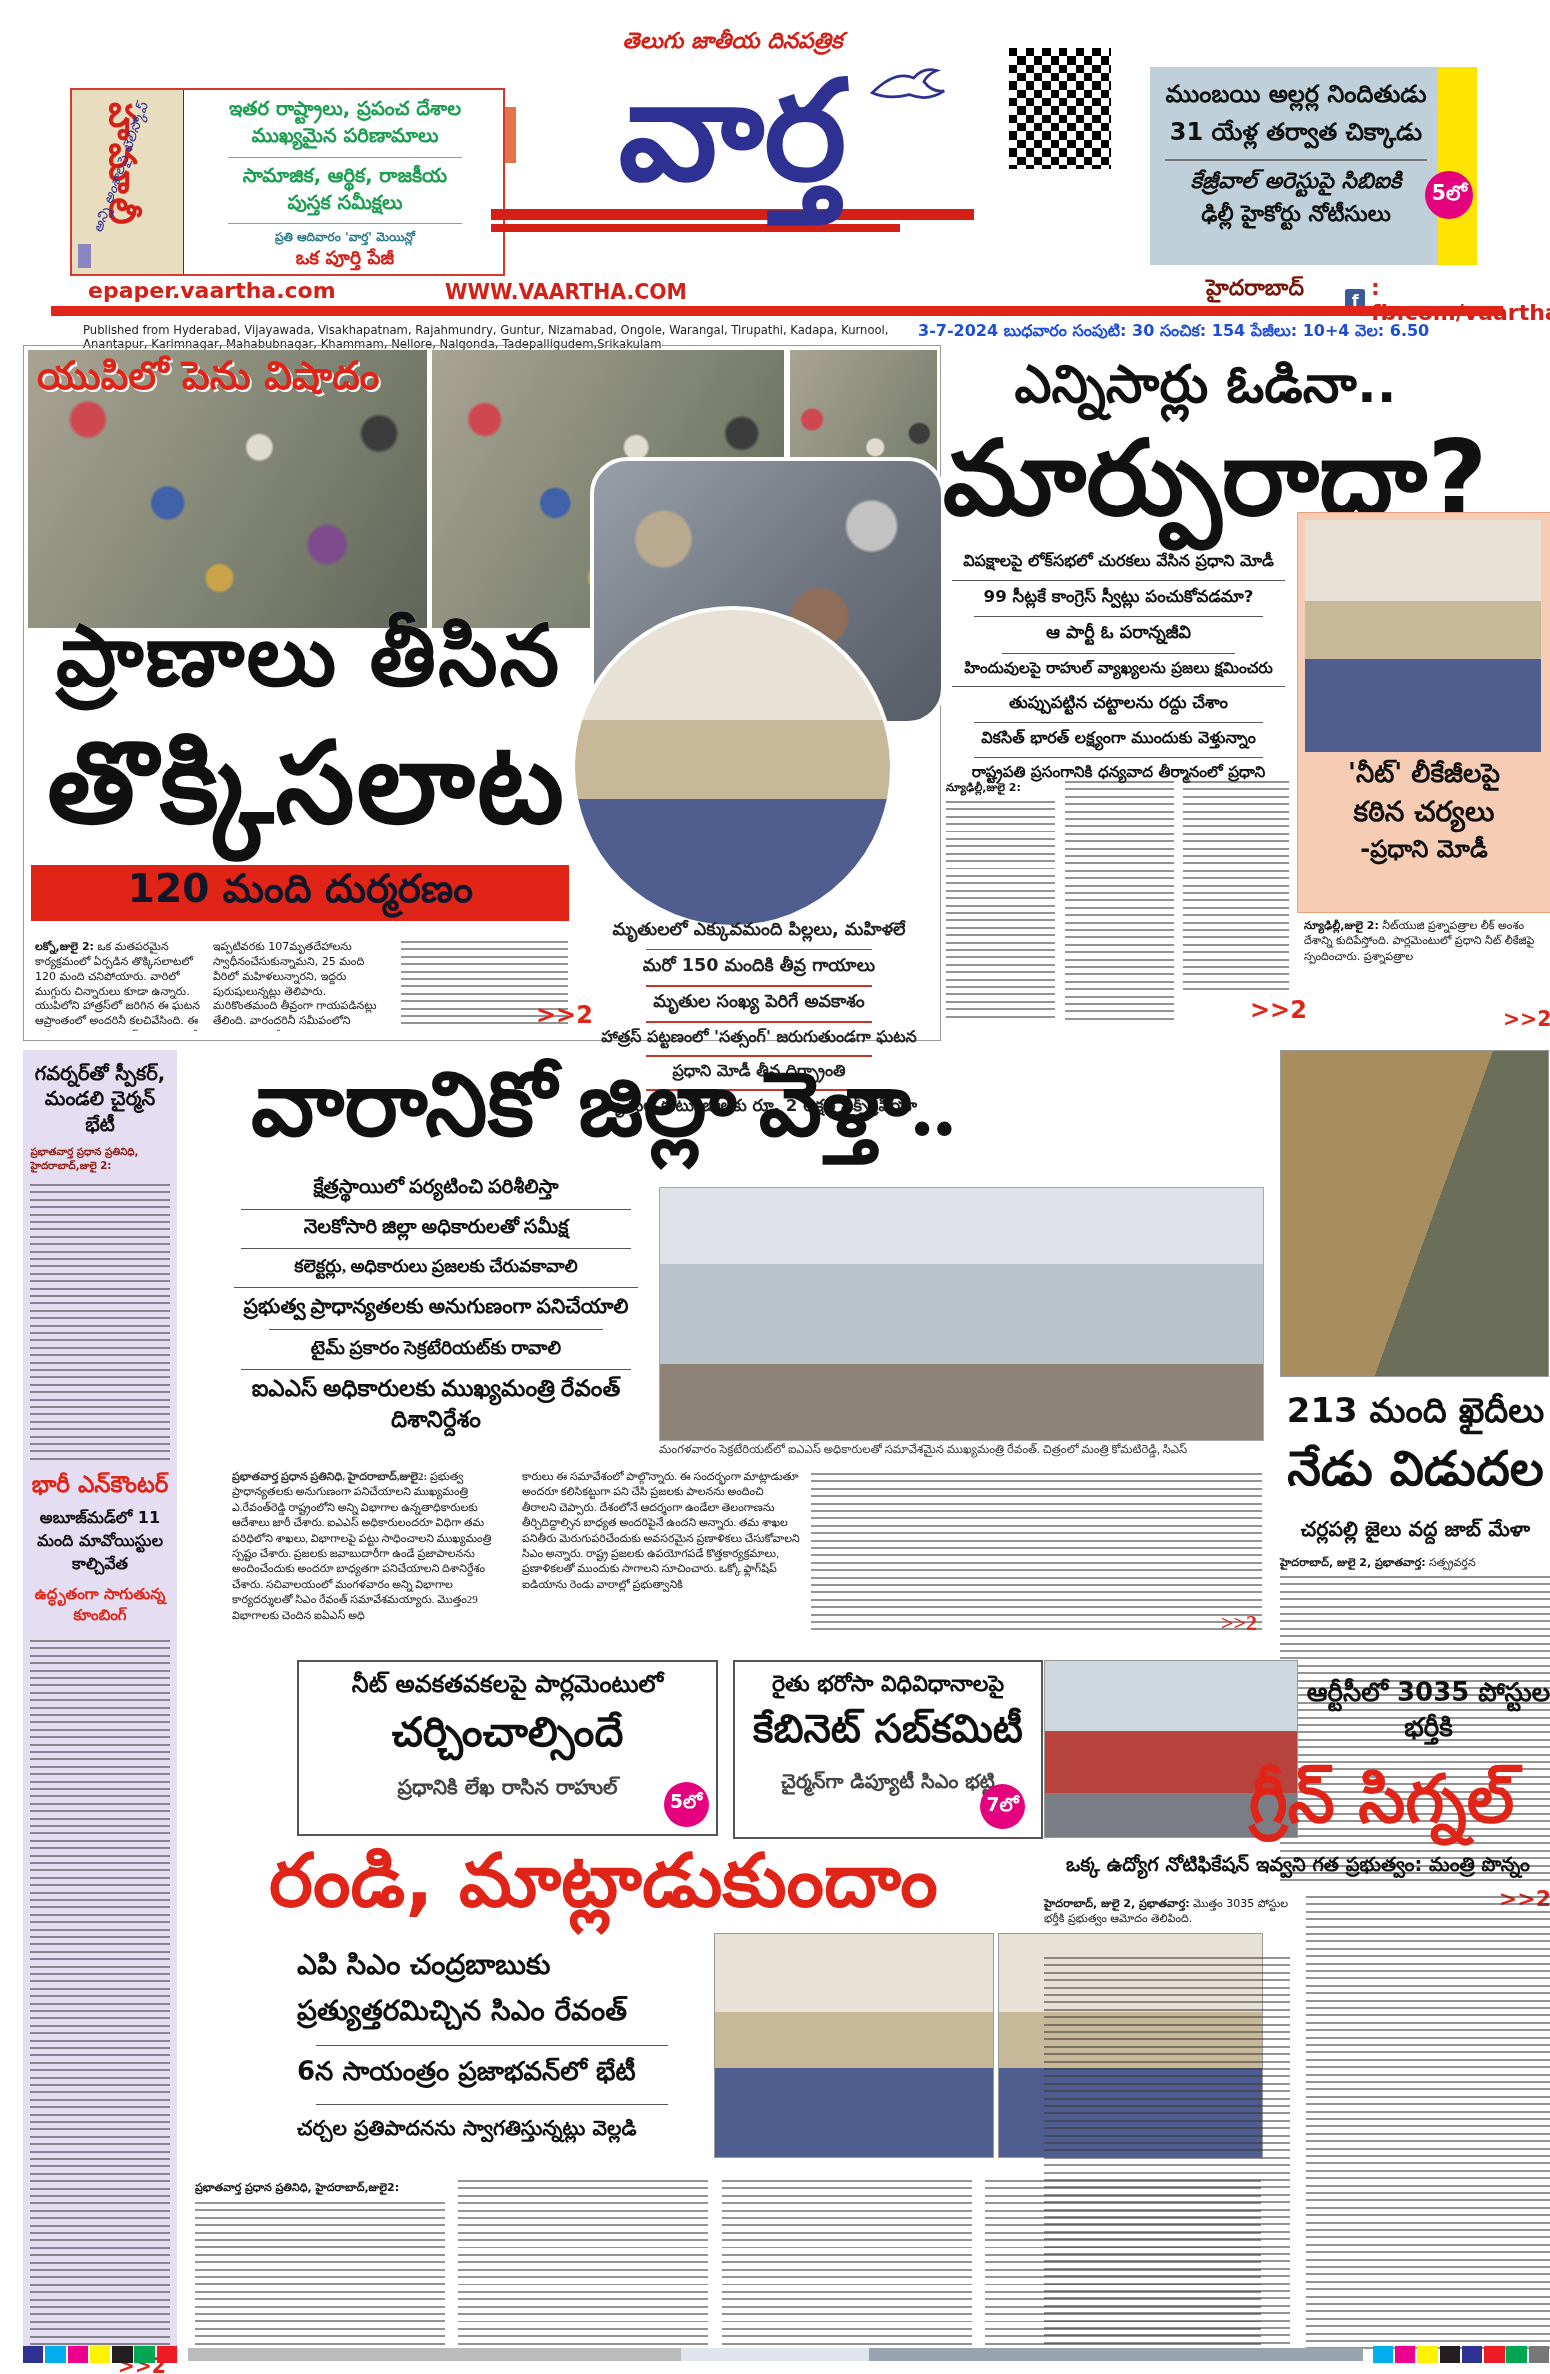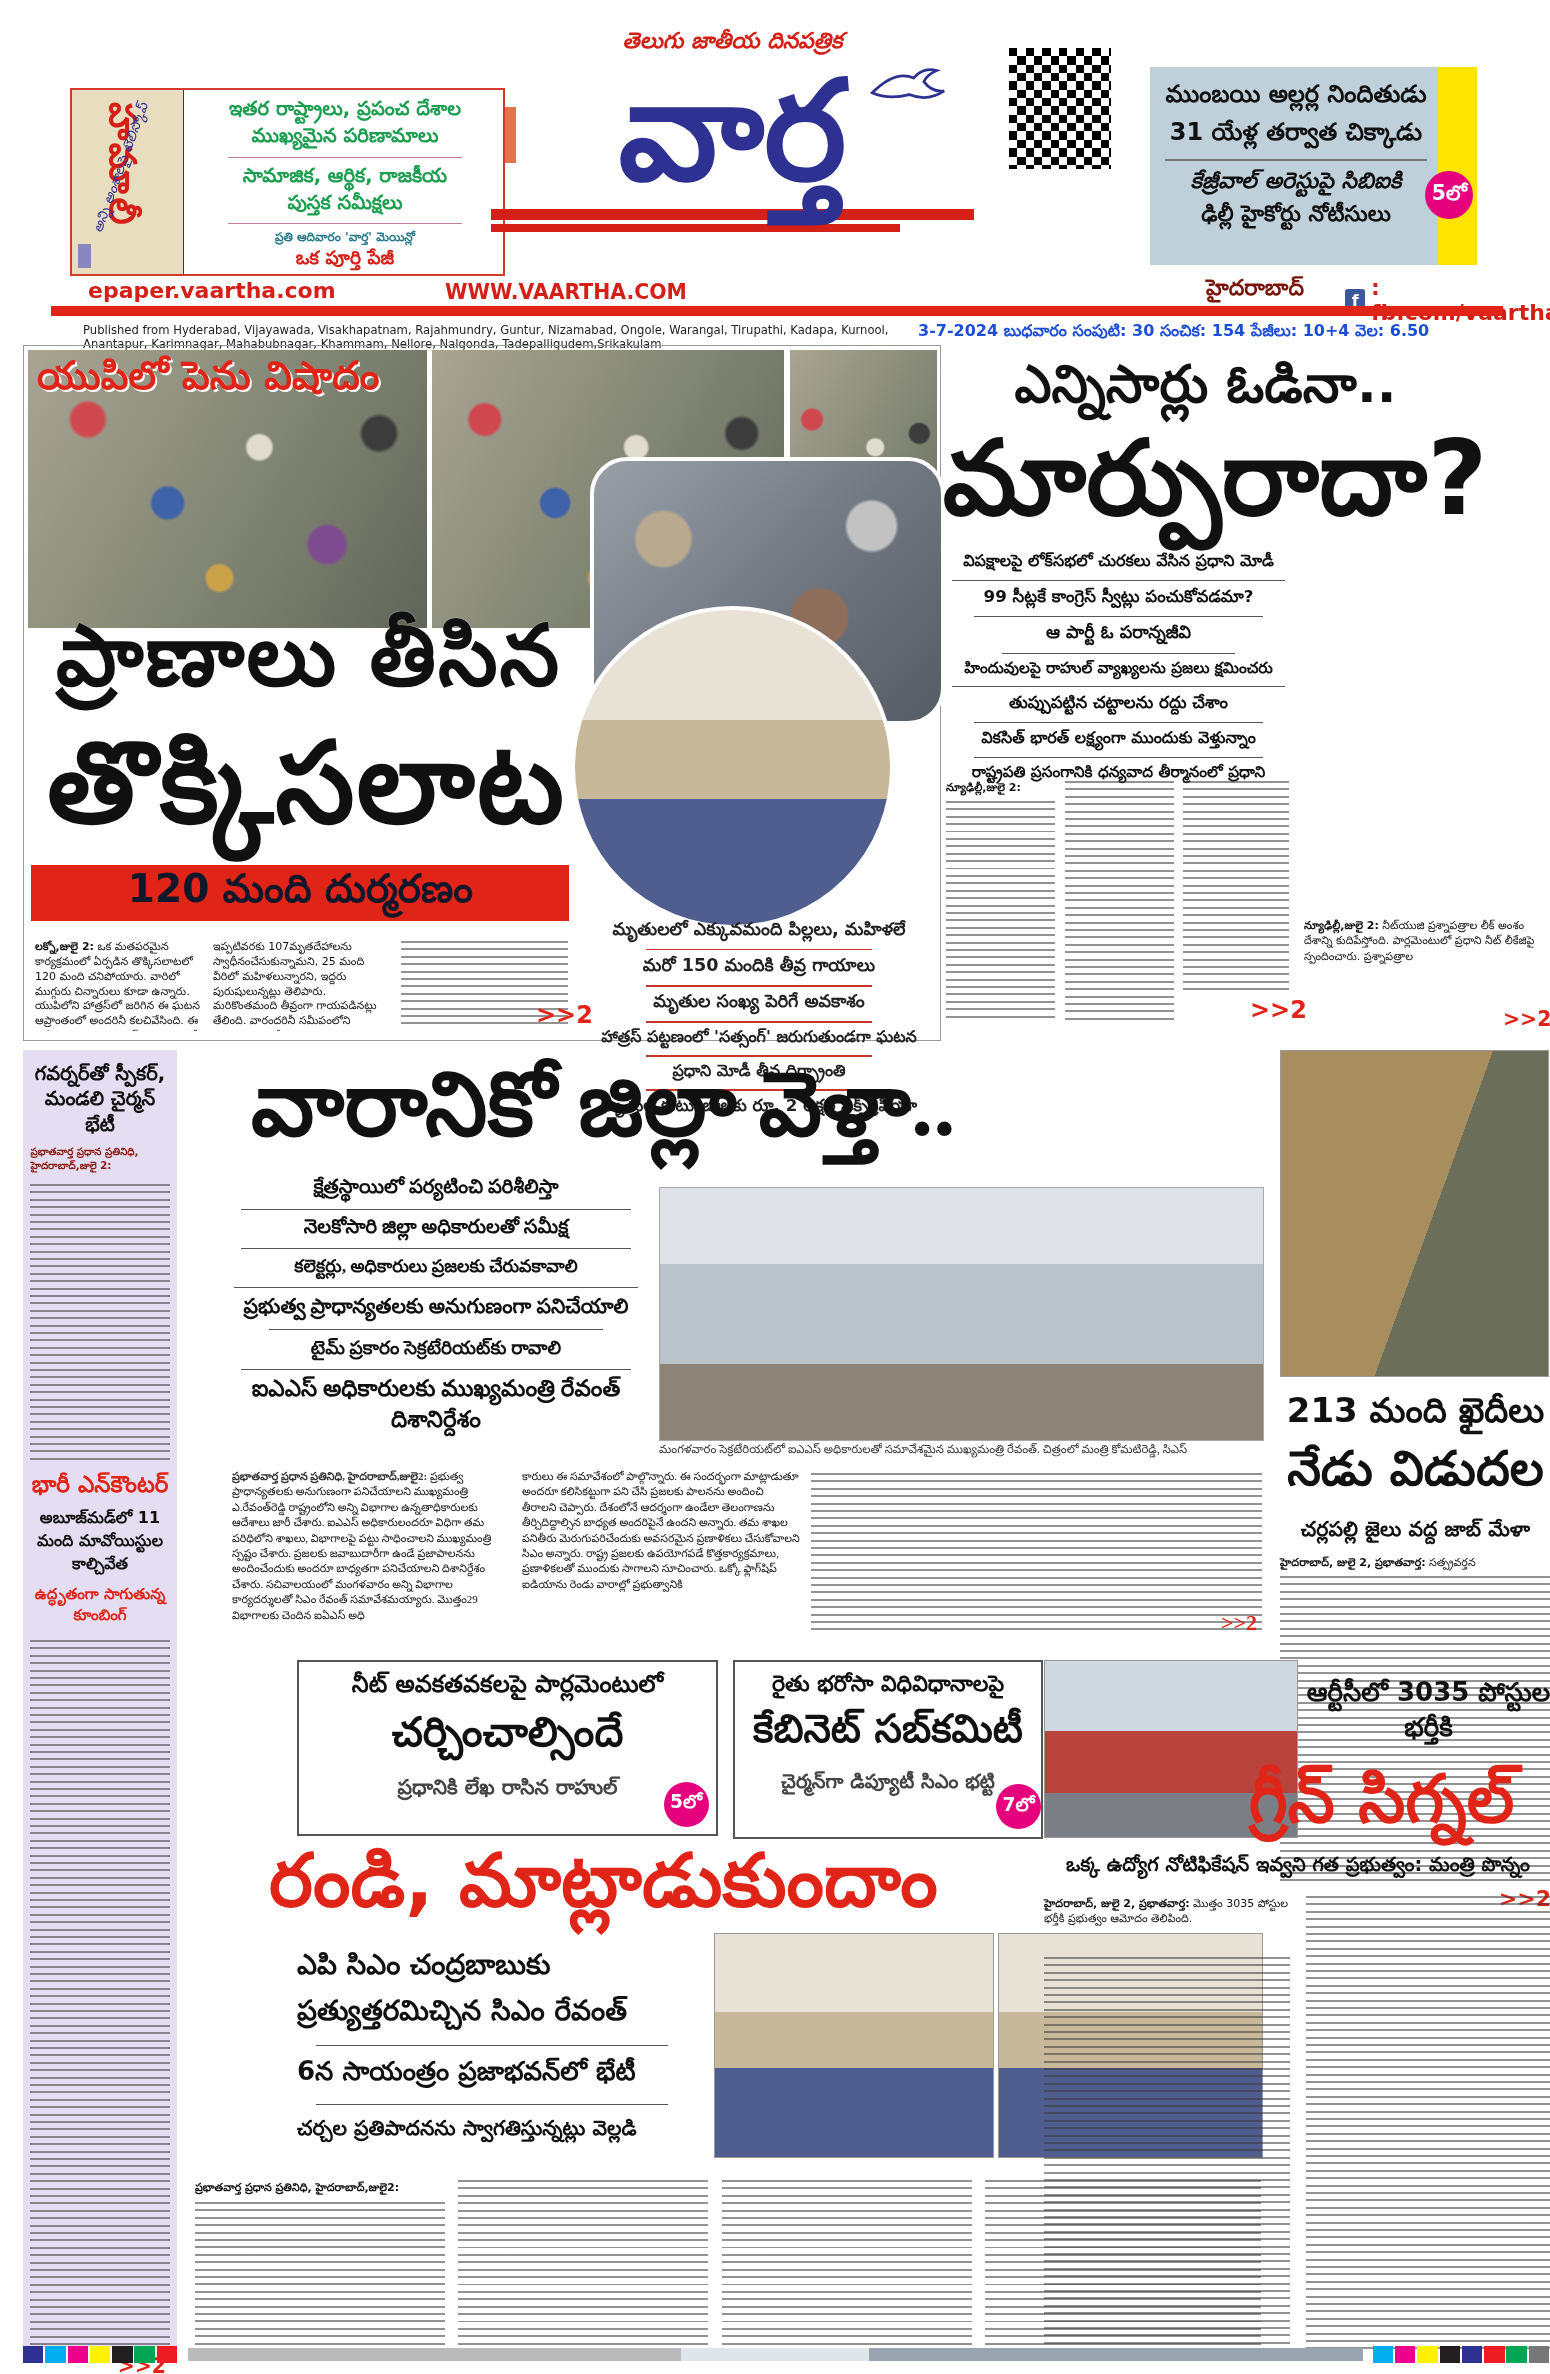--- a/index.html
+++ b/index.html
@@ -158,20 +158,28 @@
     <div class="rule" style="margin:5.6px 56px;height:0.9px;"></div>
     <div class="b" style="font-size:15.3px;">హిందువులపై రాహుల్ వ్యాఖ్యలను ప్రజలు క్షమించరు</div>
     <div class="rule" style="margin:5.6px 5.6px;height:0.9px;"></div>
     <div class="b" style="font-size:16.7px;">తుప్పుపట్టిన చట్టాలను రద్దు చేశాం</div>
     <div class="rule" style="margin:5.6px 28px;height:0.9px;"></div>
     <div class="b" style="font-size:16px;">వికసిత్ భారత్ లక్ష్యంగా ముందుకు వెళ్తున్నాం</div>
     <div class="rule" style="margin:5.6px 28px;height:0.9px;"></div>
     <div class="b" style="font-size:15.3px;">రాష్ట్రపతి ప్రసంగానికి ధన్యవాద తీర్మానంలో ప్రధాని</div>
   </div>
 
+  <div class="abs" style="left:351px;top:167px;width:252px;height:399px;background:#f6cdb4;border:1.9px solid #e8a27e;">
+    <div class="abs photo portrait" style="left:7.4px;top:7.4px;width:236px;height:232px;"></div>
+    <div class="ctr" style="margin-top:245px;">
+      <div class="b" style="font-size:26px;">'నీట్' లీకేజీలపై</div>
+      <div class="b" style="font-size:28px;">కఠిన చర్యలు</div>
+      <div class="b" style="font-size:24px;">-ప్రధాని మోడీ</div>
+    </div>
+  </div>
   <div class="abs" style="left:358px;top:573px;width:237px;height:139px;font-size:11px;line-height:1.4;overflow:hidden;">
     <span class="b">న్యూఢిల్లీ,జులై 2:</span>
     <span>నీట్‌యుజి ప్రశ్నాపత్రాల లీక్ అంశం దేశాన్ని కుదిపేస్తోంది. పార్లమెంటులో ప్రధాని నీట్ లీకేజిపై స్పందించారు. ప్రశ్నాపత్రాల</span>
   </div>
   <div class="abs b" style="left:557px;top:662px;color:#e02417;font-size:20.4px;">&gt;&gt;2</div>
 
   <div class="abs" style="left:0;top:436px;width:109px;height:243px;overflow:hidden;font-size:11px;line-height:1.35;">
     <span class="b">న్యూఢిల్లీ,జులై 2:</span>
   </div>
   <div class="abs greek" style="left:0;top:456px;width:109px;height:221px;"></div>
@@ -239,21 +247,21 @@
   <div class="ctr b" style="font-size:24px;">నీట్ అవకతవకలపై పార్లమెంటులో</div>
   <div class="ctr b" style="font-size:41px;margin-top:3.7px;">చర్చించాల్సిందే</div>
   <div class="ctr b" style="font-size:20.4px;color:#444;margin-top:9.3px;">ప్రధానికి లేఖ రాసిన రాహుల్</div>
   <div class="abs badge" style="right:7.4px;bottom:7.4px;width:45px;height:45px;font-size:18.6px;">5లో</div>
 </div>
 
 <div class="abs" style="left:733px;top:1660px;width:306px;height:156px;border:2.8px double #555;padding:9.3px 0;">
   <div class="ctr b" style="font-size:22px;">రైతు భరోసా విధివిధానాలపై</div>
   <div class="ctr b" style="font-size:39px;margin-top:3.7px;">కేబినెట్ సబ్‌కమిటీ</div>
   <div class="ctr b" style="font-size:19.5px;color:#444;margin-top:9.3px;">చైర్మన్‌గా డిప్యూటీ సిఎం భట్టి</div>
-  <div class="abs badge" style="right:0;bottom:7.4px;width:45px;height:45px;font-size:18.6px;">7లో</div>
+  <div class="abs badge" style="right:16px;bottom:7.4px;width:45px;height:45px;font-size:18.6px;">7లో</div>
 </div>
 
 <div class="abs" style="left:195px;top:1837px;width:1067px;height:519px;">
   <div class="b" style="color:#e02417;font-size:74px;margin-left:74px;">రండి, మాట్లాడుకుందాం</div>
   <div class="abs" style="left:102px;top:111px;width:390px;">
     <div class="b" style="font-size:28px;">ఎపి సిఎం చంద్రబాబుకు</div>
     <div class="b" style="font-size:28px;margin-top:5.6px;">ప్రత్యుత్తరమిచ్చిన సిఎం రేవంత్</div>
     <div class="rule" style="margin:11px 18.6px;height:0.9px;"></div>
     <div class="b" style="font-size:26px;">6న సాయంత్రం ప్రజాభవన్‌లో భేటీ</div>
     <div class="rule" style="margin:11px 18.6px;height:0.9px;"></div>

